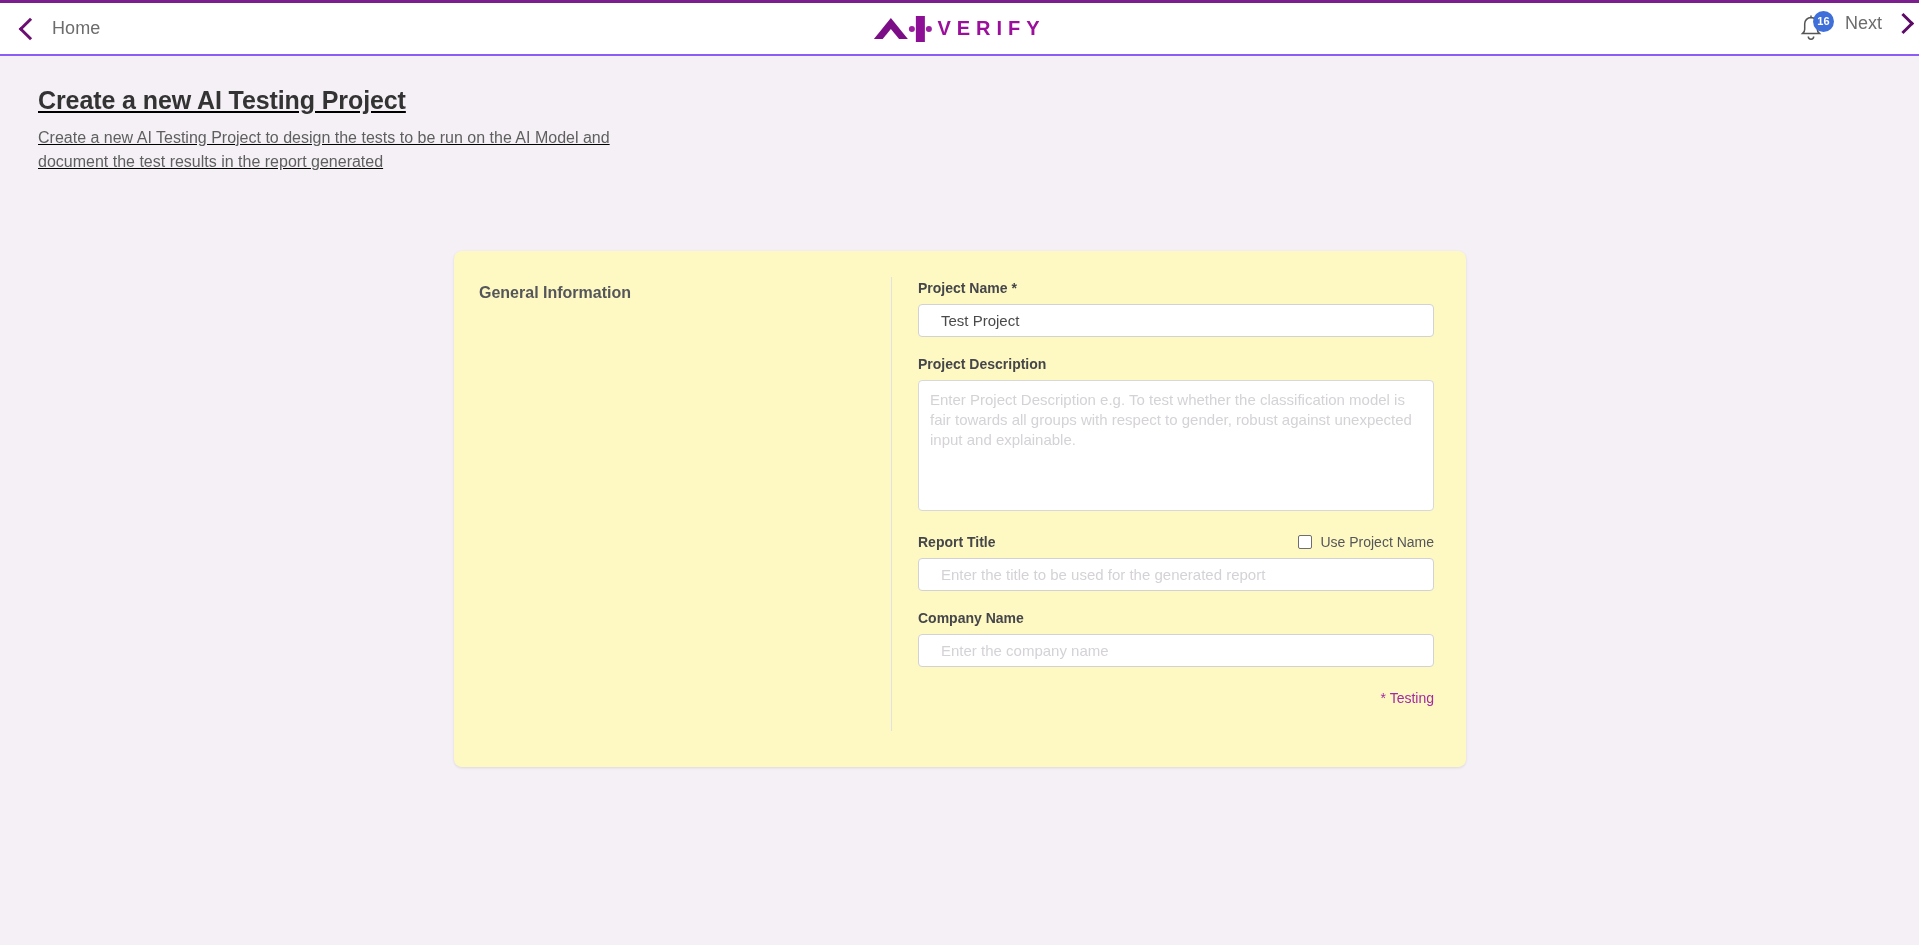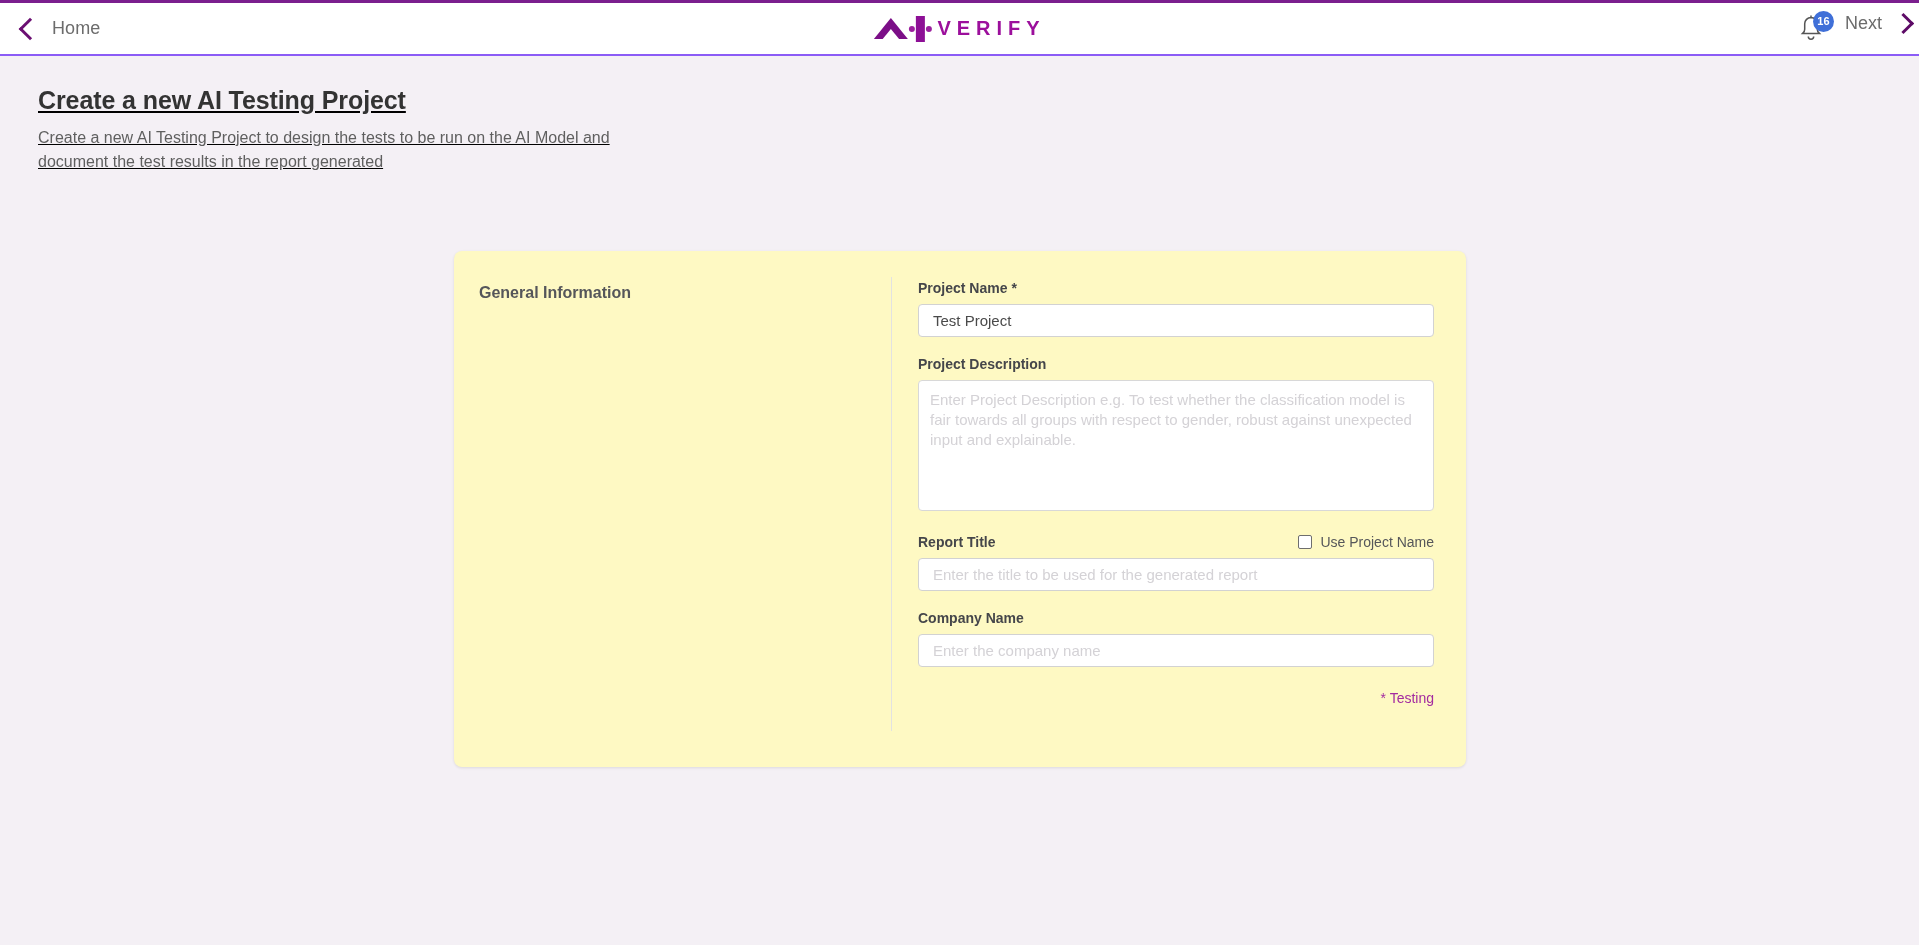--- a/index.html
+++ b/index.html
@@ -194,21 +194,21 @@
     font-weight: bold;
     color: #45464a;
   }
   .req-star { font-weight: bold; }
 
   .text-input {
     width: 100%;
     height: 33px;
     border: 1px solid #d2d2d2;
     border-radius: 4px;
-    padding: 0 14px;
+    padding: 0 22px;
     font-size: 15px;
     font-family: "Liberation Sans", sans-serif;
     color: #4a4a4a;
     outline: none;
     background: #ffffff;
   }
   .text-input::placeholder { color: #d4d2d6; }
 
   .text-area {
     width: 100%;

